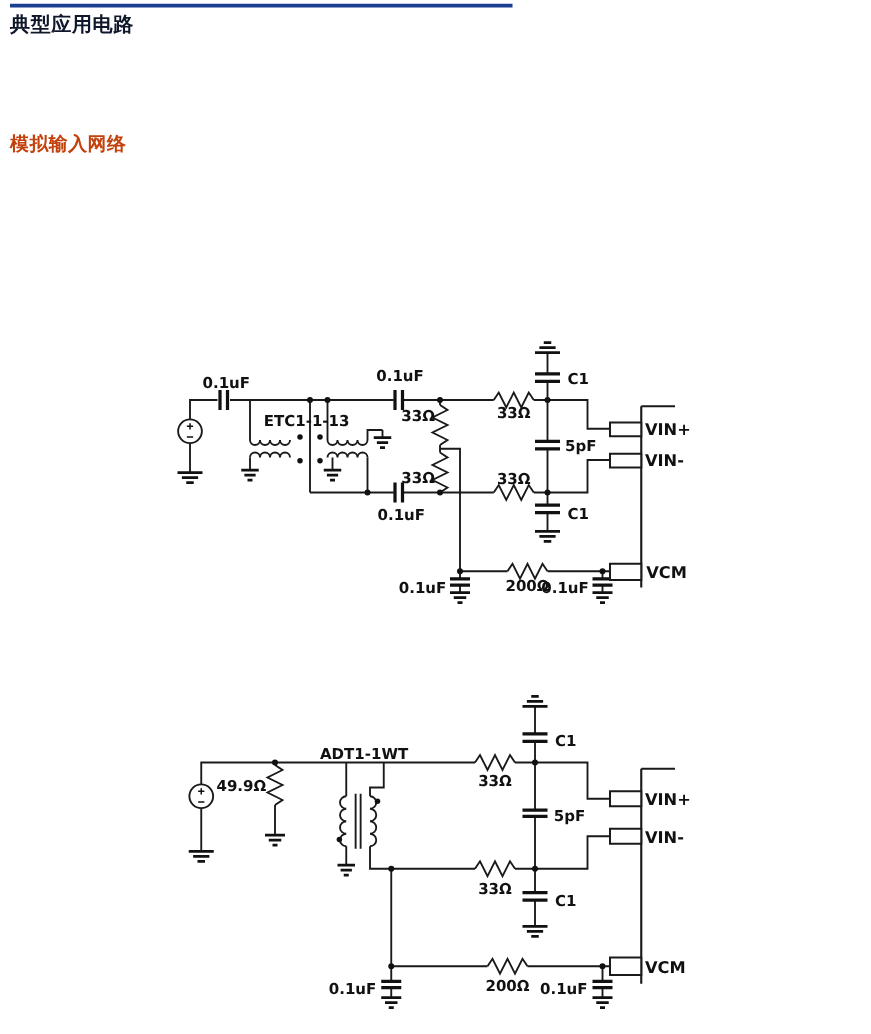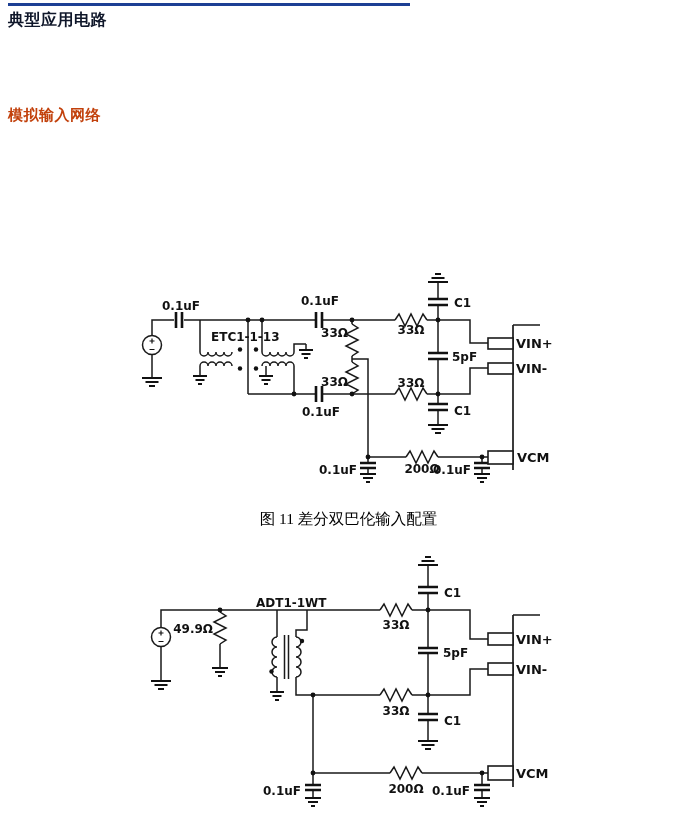--- a/index.html
+++ b/index.html
@@ -127,21 +127,20 @@
       <text class="lbl" x="321" y="158" text-anchor="middle">0.1uF</text>
       <text class="lbl-big" x="516" y="90">VIN+</text>
       <text class="lbl-big" x="516" y="115">VIN-</text>
       <text class="lbl-big" x="517" y="204">VCM</text>
       <text class="lbl" x="422" y="215" text-anchor="middle">200Ω</text>
       <text class="lbl" x="357" y="216" text-anchor="end">0.1uF</text>
       <text class="lbl" x="471" y="216" text-anchor="end">0.1uF</text>
     </g>
   </svg>
 
-  <div class="cap1">图 11 差分双巴伦输入配置</div>
 
   <svg class="fig" style="top:545px" width="697" height="282" viewBox="0 0 697 282">
     <g>
 
       <path class="wire" d="
         M161,82.5 V65 H380  M412,65 H470 V94 H488
         M220,65 V67  M220,99 V123
         M161,101.5 V136
         M277,65 V92  M277,132 V147
         M307,65 V85 H296 V92

